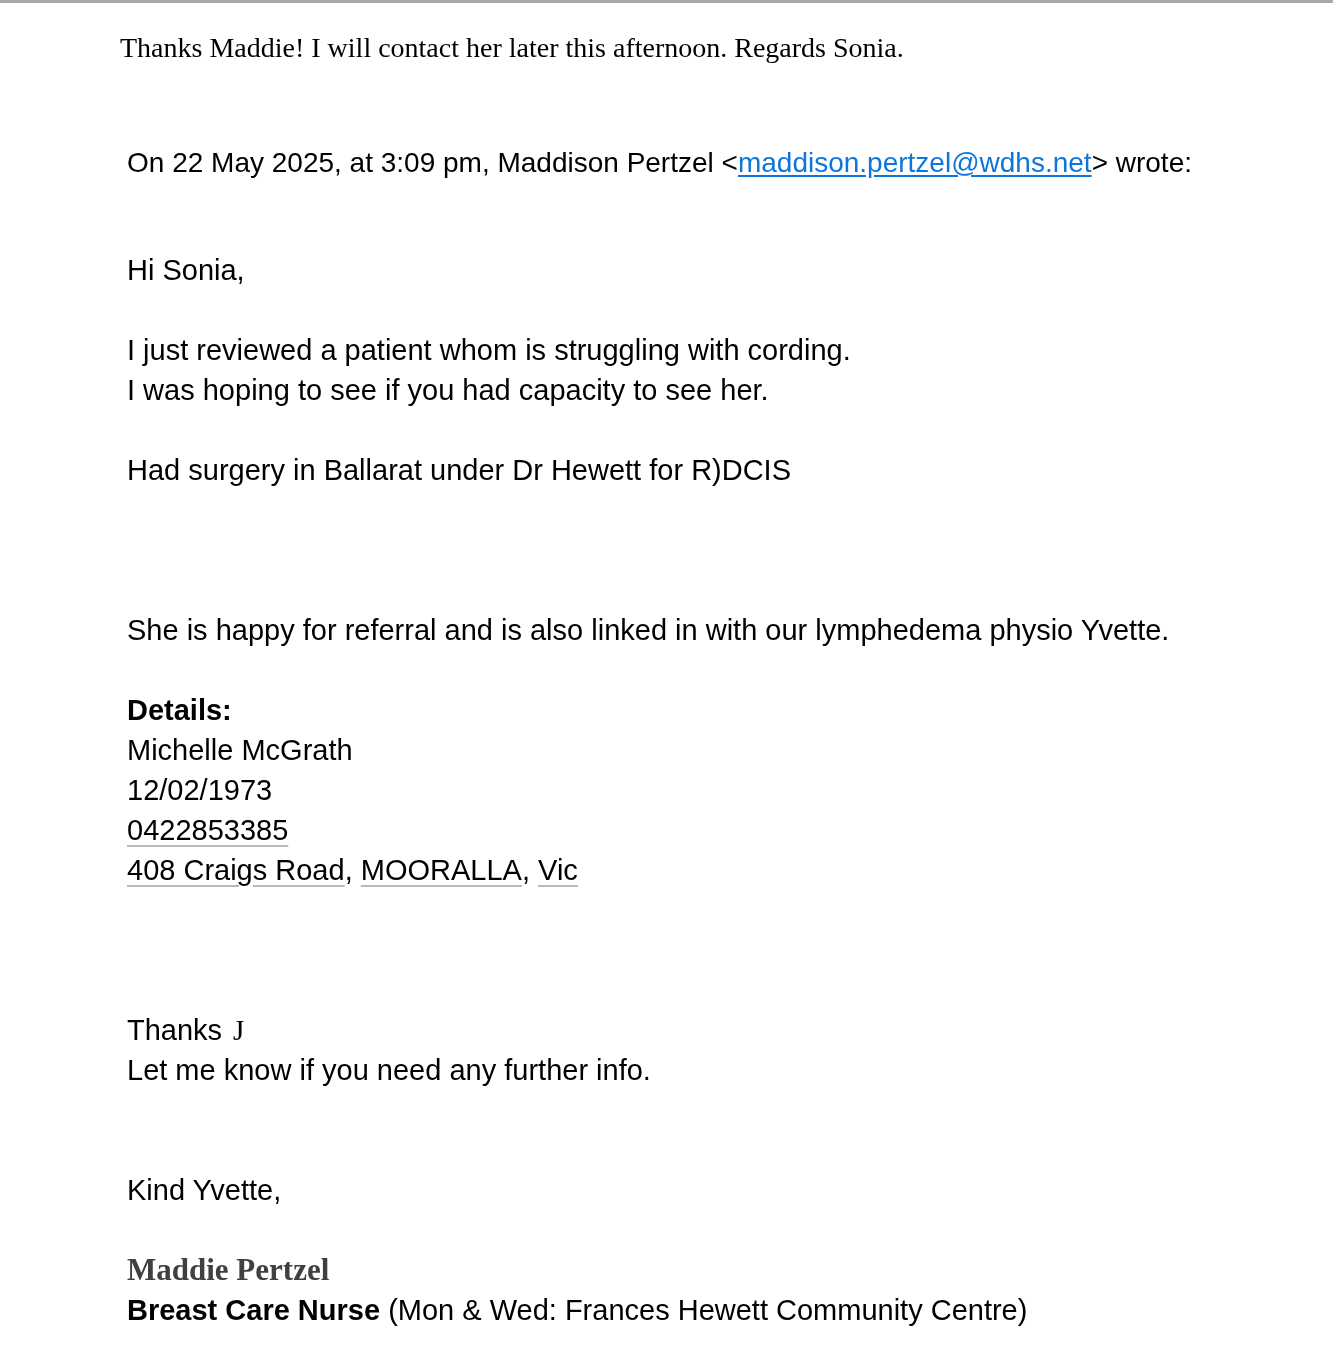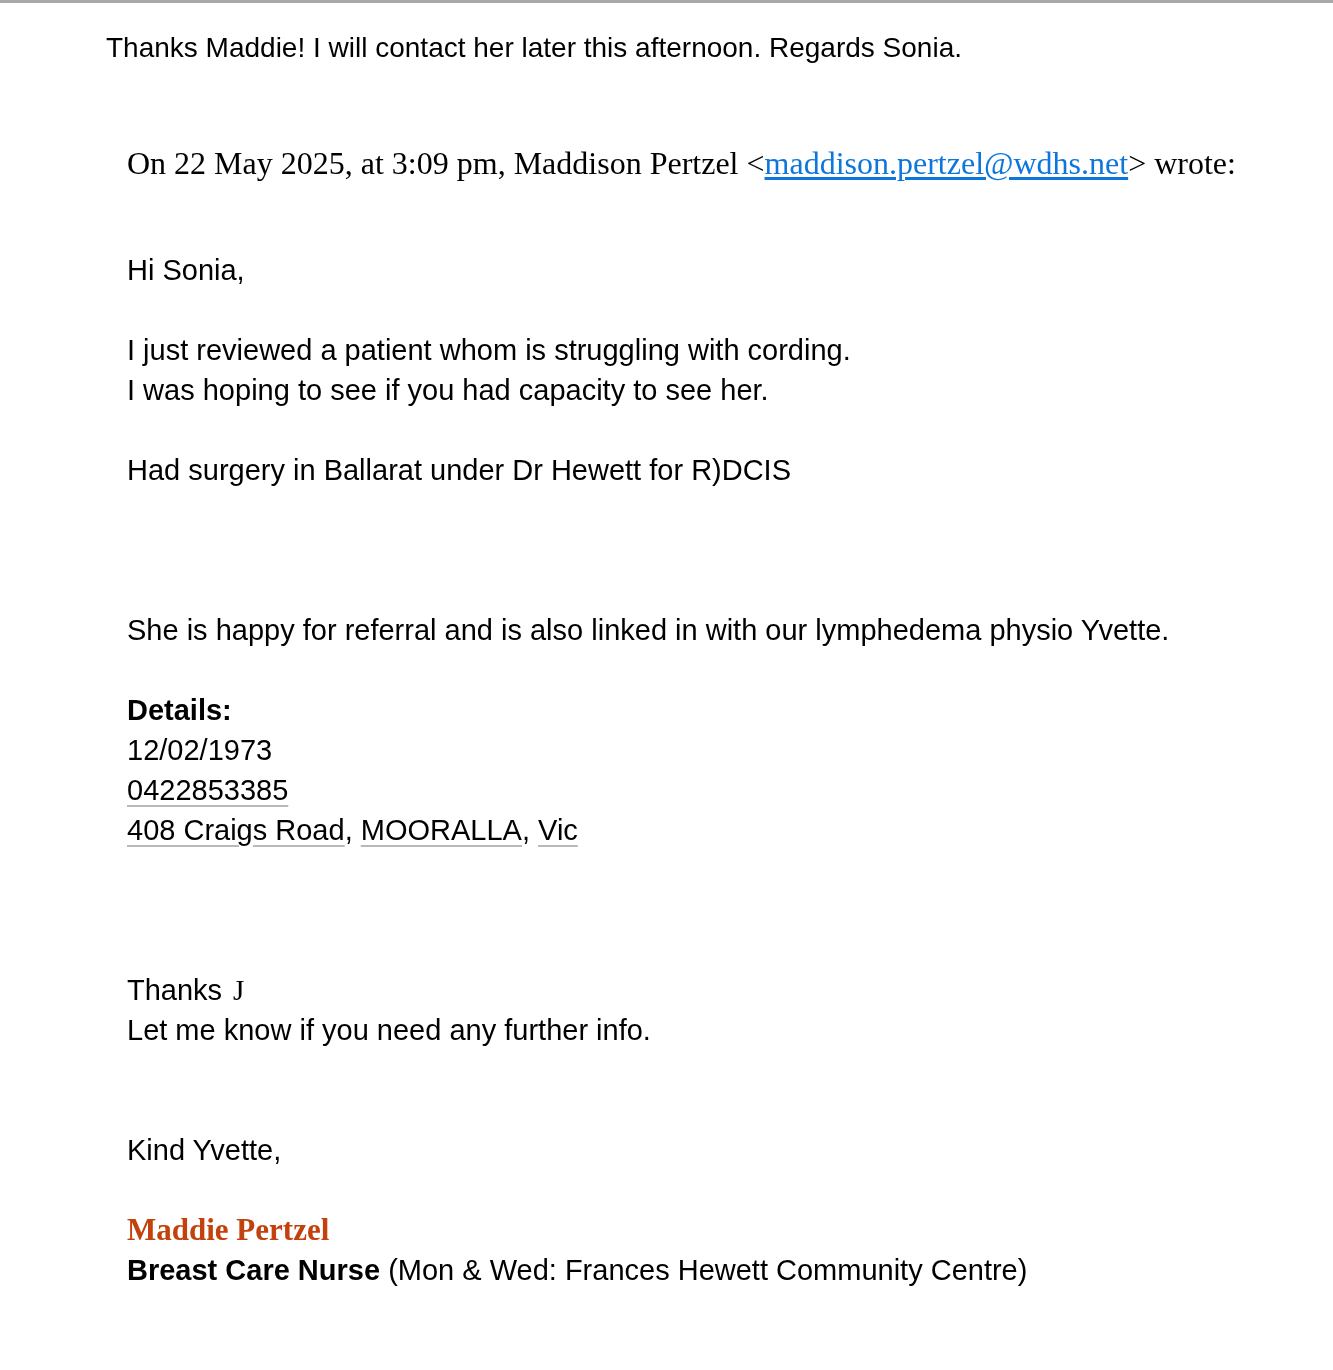--- a/index.html
+++ b/index.html
@@ -15,33 +15,33 @@
   .top-divider {
     position: absolute;
     top: 0; left: 0;
     width: 1333px;
     height: 3px;
     background: #a9a9a9;
   }
   .reply-text {
     position: absolute;
     top: 30px;
-    left: 106px;
+    left: 120px;
     width: 1190px;
     font-size: 28px;
     line-height: 36px;
+    font-family: Liberation Serif, serif;
   }
   .attribution {
     position: absolute;
     top: 145px;
     left: 127px;
     width: 1190px;
-    font-size: 32px;
+    font-size: 28px;
     line-height: 36px;
-    font-family: Liberation Serif, serif;
   }
   .email-link {
     color: #0d76dc;
     text-decoration: underline;
     text-underline-offset: 3px;
     cursor: pointer;
   }
   .quote {
     position: absolute;
     top: 250px;
@@ -65,21 +65,21 @@
     text-underline-offset: 5px;
   }
   .serif-j {
     font-family: "Liberation Serif", "DejaVu Serif", serif;
     margin-left: 11px;
   }
   .sig-name {
     font-family: "Liberation Serif", "DejaVu Serif", serif;
     font-weight: bold;
     font-size: 31px;
-    color: #c2410c;
+    color: #404040;
   }
 </style>
 </head>
 <body>
 
 <div class="top-divider"></div>
 
 <div class="reply-text">Thanks Maddie! I will contact her later this afternoon. Regards Sonia.</div>
 
 <div class="attribution">
@@ -98,20 +98,21 @@
   <div class="line">Had surgery in Ballarat under Dr Hewett for R)DCIS</div>
   <div class="gap"></div>
 
   <div class="gap"></div>
   <div class="gap"></div>
 
   <div class="line">She is happy for referral and is also linked in with our lymphedema physio Yvette.</div>
   <div class="gap"></div>
 
   <div class="line bold">Details:</div>
+  <div class="line">Michelle McGrath</div>
   <div class="line">12/02/1973</div>
 
   <div class="line">
     <a class="detector u">0422853385</a>
   </div>
 
   <div class="line">
     <a class="detector"><span class="u">408 Craigs Road</span><span>, </span><span class="u">MOORALLA</span><span>, </span><span class="u">Vic</span></a>
   </div>
 

